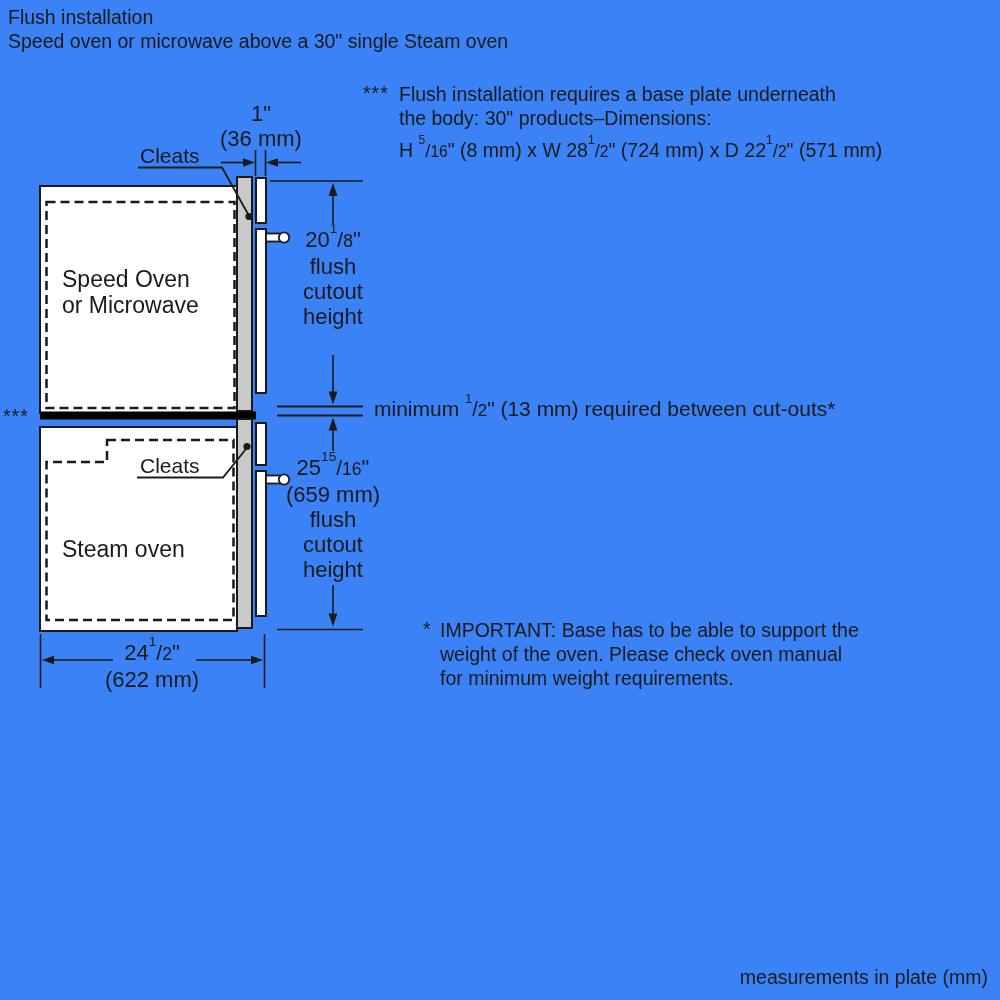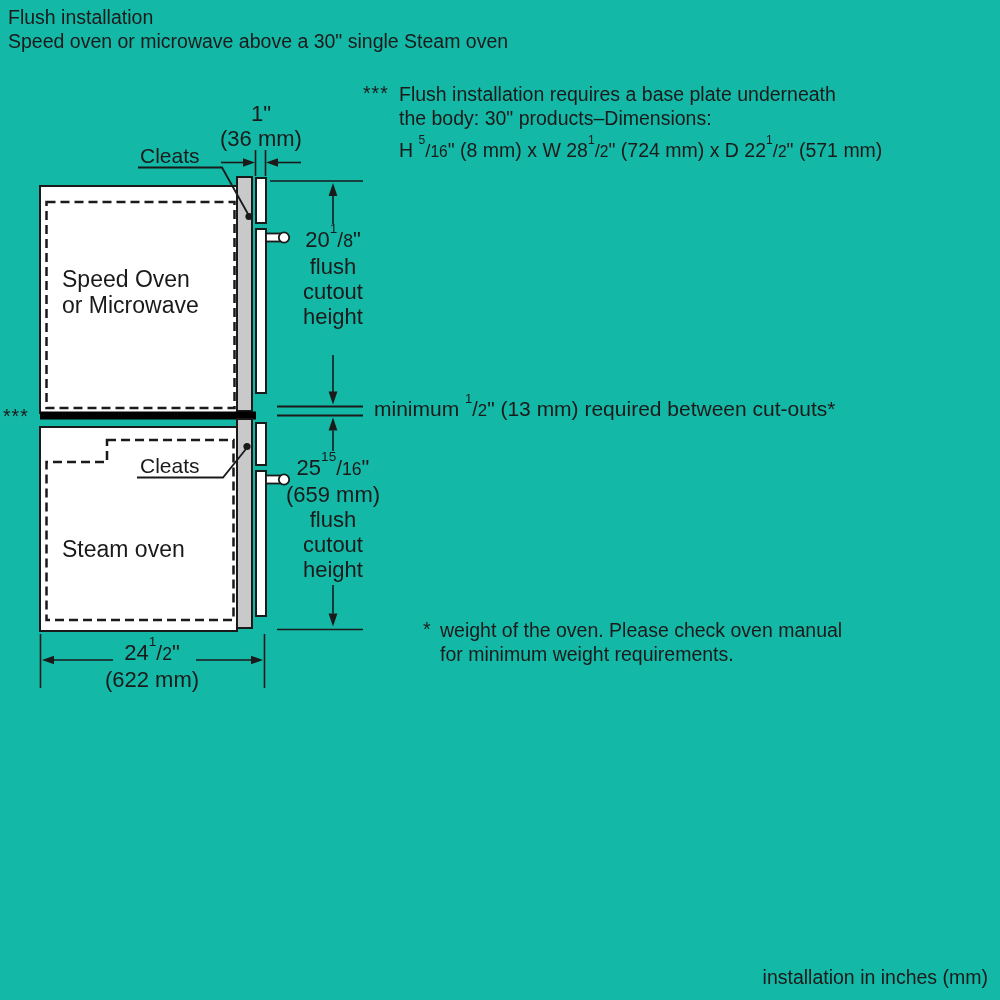--- a/index.html
+++ b/index.html
@@ -1,17 +1,17 @@
 <!DOCTYPE html>
 <html><head>
 <meta charset="utf-8">
 <style>
   html,body { margin:0; padding:0; background:#ffffff; }
   .canvas {
-    position:relative; width:1000px; height:1000px; background:#14b8a6;
+    position:relative; width:1000px; height:1000px; background:#3b82f6;
     font-family:"Liberation Sans", sans-serif; color:#1a1a1a; overflow:hidden;
   }
   .abs { position:absolute; }
   .t   { font-size:19.5px; line-height:23.5px; }
   .big { font-size:23px;  line-height:26px; }
   .dim { font-size:22px;  line-height:25px; }
   .cleats { font-size:21px; line-height:23px; }
   .center { text-align:center; }
   .stars { letter-spacing:1px; }
   .fr { white-space:nowrap; }
@@ -162,19 +162,20 @@
     <div>height</div>
   </div>
 
   <div class="abs dim center" style="left:96px; top:640px; width:112px; line-height:26px;">
     <div>24<span class="fr"><sup>1</sup><span class="slash">/</span><span class="den">2</span></span>"</div>
     <div>(622 mm)</div>
   </div>
 
   <span class="abs t" style="left:423px; top:618px;">*</span>
   <div class="abs t" style="left:440px; top:618px; line-height:24px;">
+    <div>IMPORTANT: Base has to be able to support the</div>
     <div>weight of the oven. Please check oven manual</div>
     <div>for minimum weight requirements.</div>
   </div>
 
-  <div class="abs t" style="right:12px; top:966px;">installation in inches (mm)</div>
+  <div class="abs t" style="right:12px; top:966px;">measurements in plate (mm)</div>
 
 </div>
 
 </body></html>

